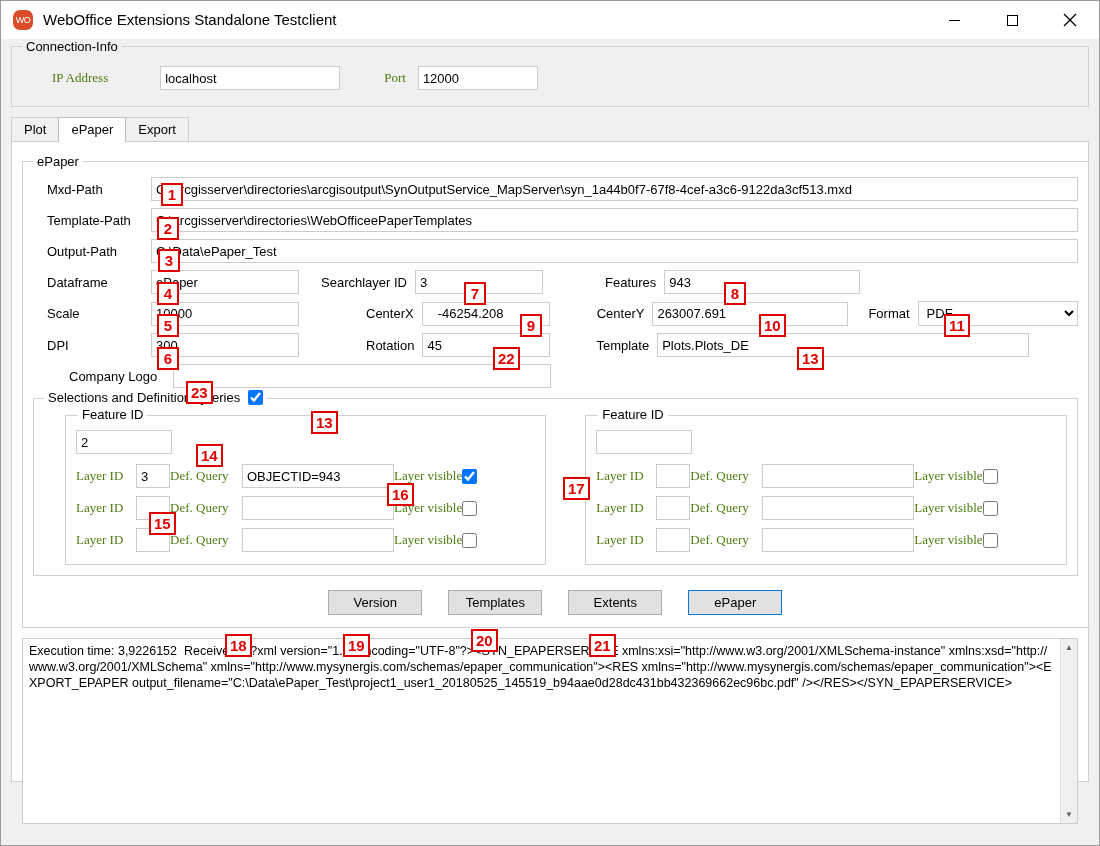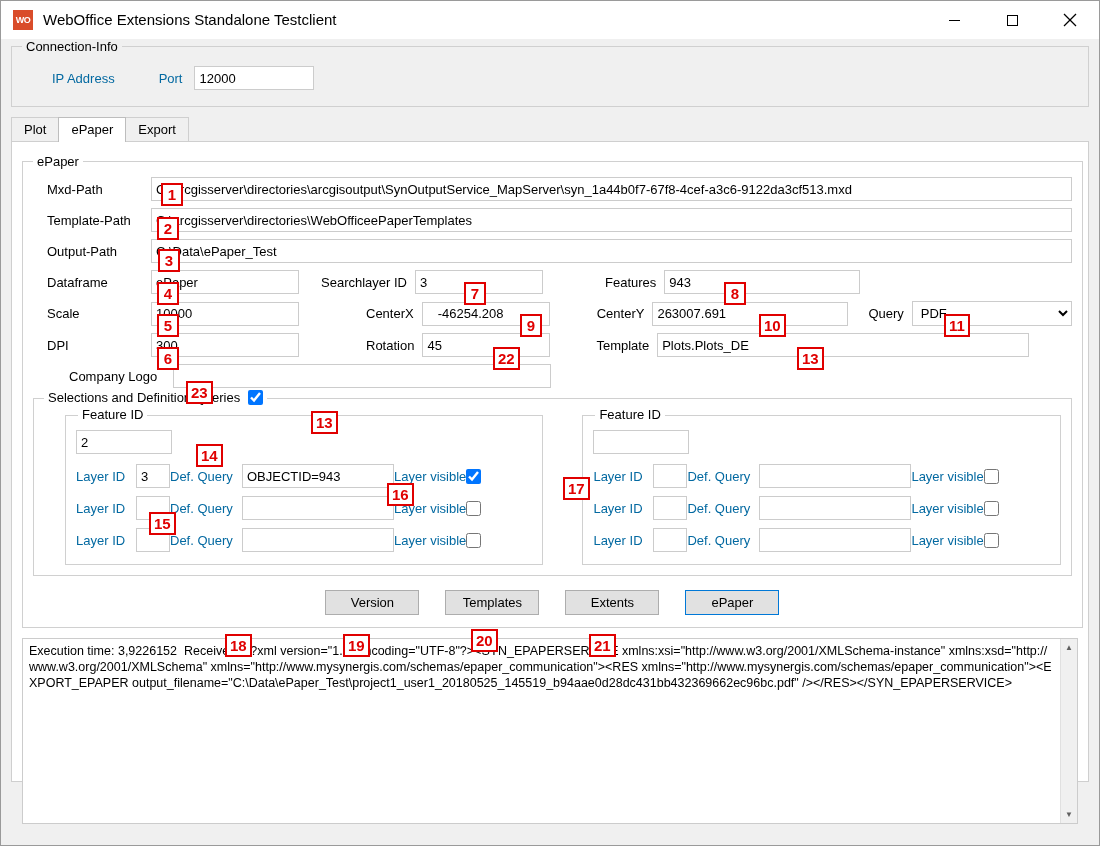--- a/index.html
+++ b/index.html
@@ -25,25 +25,25 @@
     height: 38px;
     background: #ffffff;
     display: flex;
     align-items: center;
     flex: 0 0 auto;
     border-bottom: 1px solid #ffffff;
   }
   .app-icon {
     width: 20px; height: 20px;
     margin-left: 12px; margin-right: 10px;
-    border-radius: 0;
+    border-radius: 7px;
     background: #d94c2a;
     color: #fff;
     font-size: 9px;
-    font-weight: bold;
+    font-weight: normal;
     display: flex;
     align-items: center;
     justify-content: center;
     letter-spacing: -0.5px;
   }
   .title-text {
     font-size: 15px;
     color: #000;
     flex: 1 1 auto;
   }
@@ -77,21 +77,21 @@
     color: #000;
   }
 
   
   .conn-row {
     display: flex;
     align-items: center;
     gap: 8px;
     padding: 6px 0 6px 30px;
   }
-  .lbl { color: #0369a1; font-size: 13px; }
+  .lbl { color: #4d7c0f; font-size: 13px; font-family: Liberation Serif, serif; }
   input.tb {
     border: 1px solid #cccccc;
     background: #ffffff;
     height: 24px;
     font-family: "Liberation Sans", sans-serif;
     font-size: 13px;
     padding: 0 4px;
     color: #000;
     outline: none;
   }
@@ -301,20 +301,21 @@
       </div>
     </div>
   </div>
 
   <div class="body">
 
     <fieldset class="group">
       <legend>Connection-Info</legend>
       <div class="conn-row">
         <span class="lbl">IP Address</span>
+        <input class="tb" style="width: 180px; margin-left: 44px;" value="localhost">
         <span class="lbl" style="margin-left:36px;">Port</span>
         <input class="tb" style="width: 120px; margin-left: 4px;" value="12000">
       </div>
     </fieldset>
 
     <div class="tabstrip">
       <div class="tab">Plot</div>
       <div class="tab active">ePaper</div>
       <div class="tab">Export</div>
     </div>
@@ -348,21 +349,21 @@
           <input class="tb" style="width: 196px; margin-left: 8px;" value="943">
         </div>
 
         <div class="field-row">
           <span class="flabel">Scale</span>
           <input class="tb" style="width: 148px;" value="10000">
           <span class="flabel mid" style="width:auto; margin-left:67px;">CenterX</span>
           <input class="tb" style="width: 128px; margin-left: 8px; padding-left: 15px;" value="-46254.208">
           <span class="flabel mid" style="width:auto; margin-left:47px;">CenterY</span>
           <input class="tb" style="width: 196px; margin-left: 8px;" value="263007.691">
-          <span class="flabel mid" style="width:auto; margin-left:20px;">Query</span>
+          <span class="flabel mid" style="width:auto; margin-left:20px;">Format</span>
           <select class="tb" style="width:160px; margin-left:8px;">
             <option>PDF</option>
           </select>
         </div>
 
         <div class="field-row">
           <span class="flabel">DPI</span>
           <input class="tb" style="width: 148px;" value="300">
           <span class="flabel mid" style="width:auto; margin-left:67px;">Rotation</span>
           <input class="tb" style="width: 128px; margin-left: 8px;" value="45">

